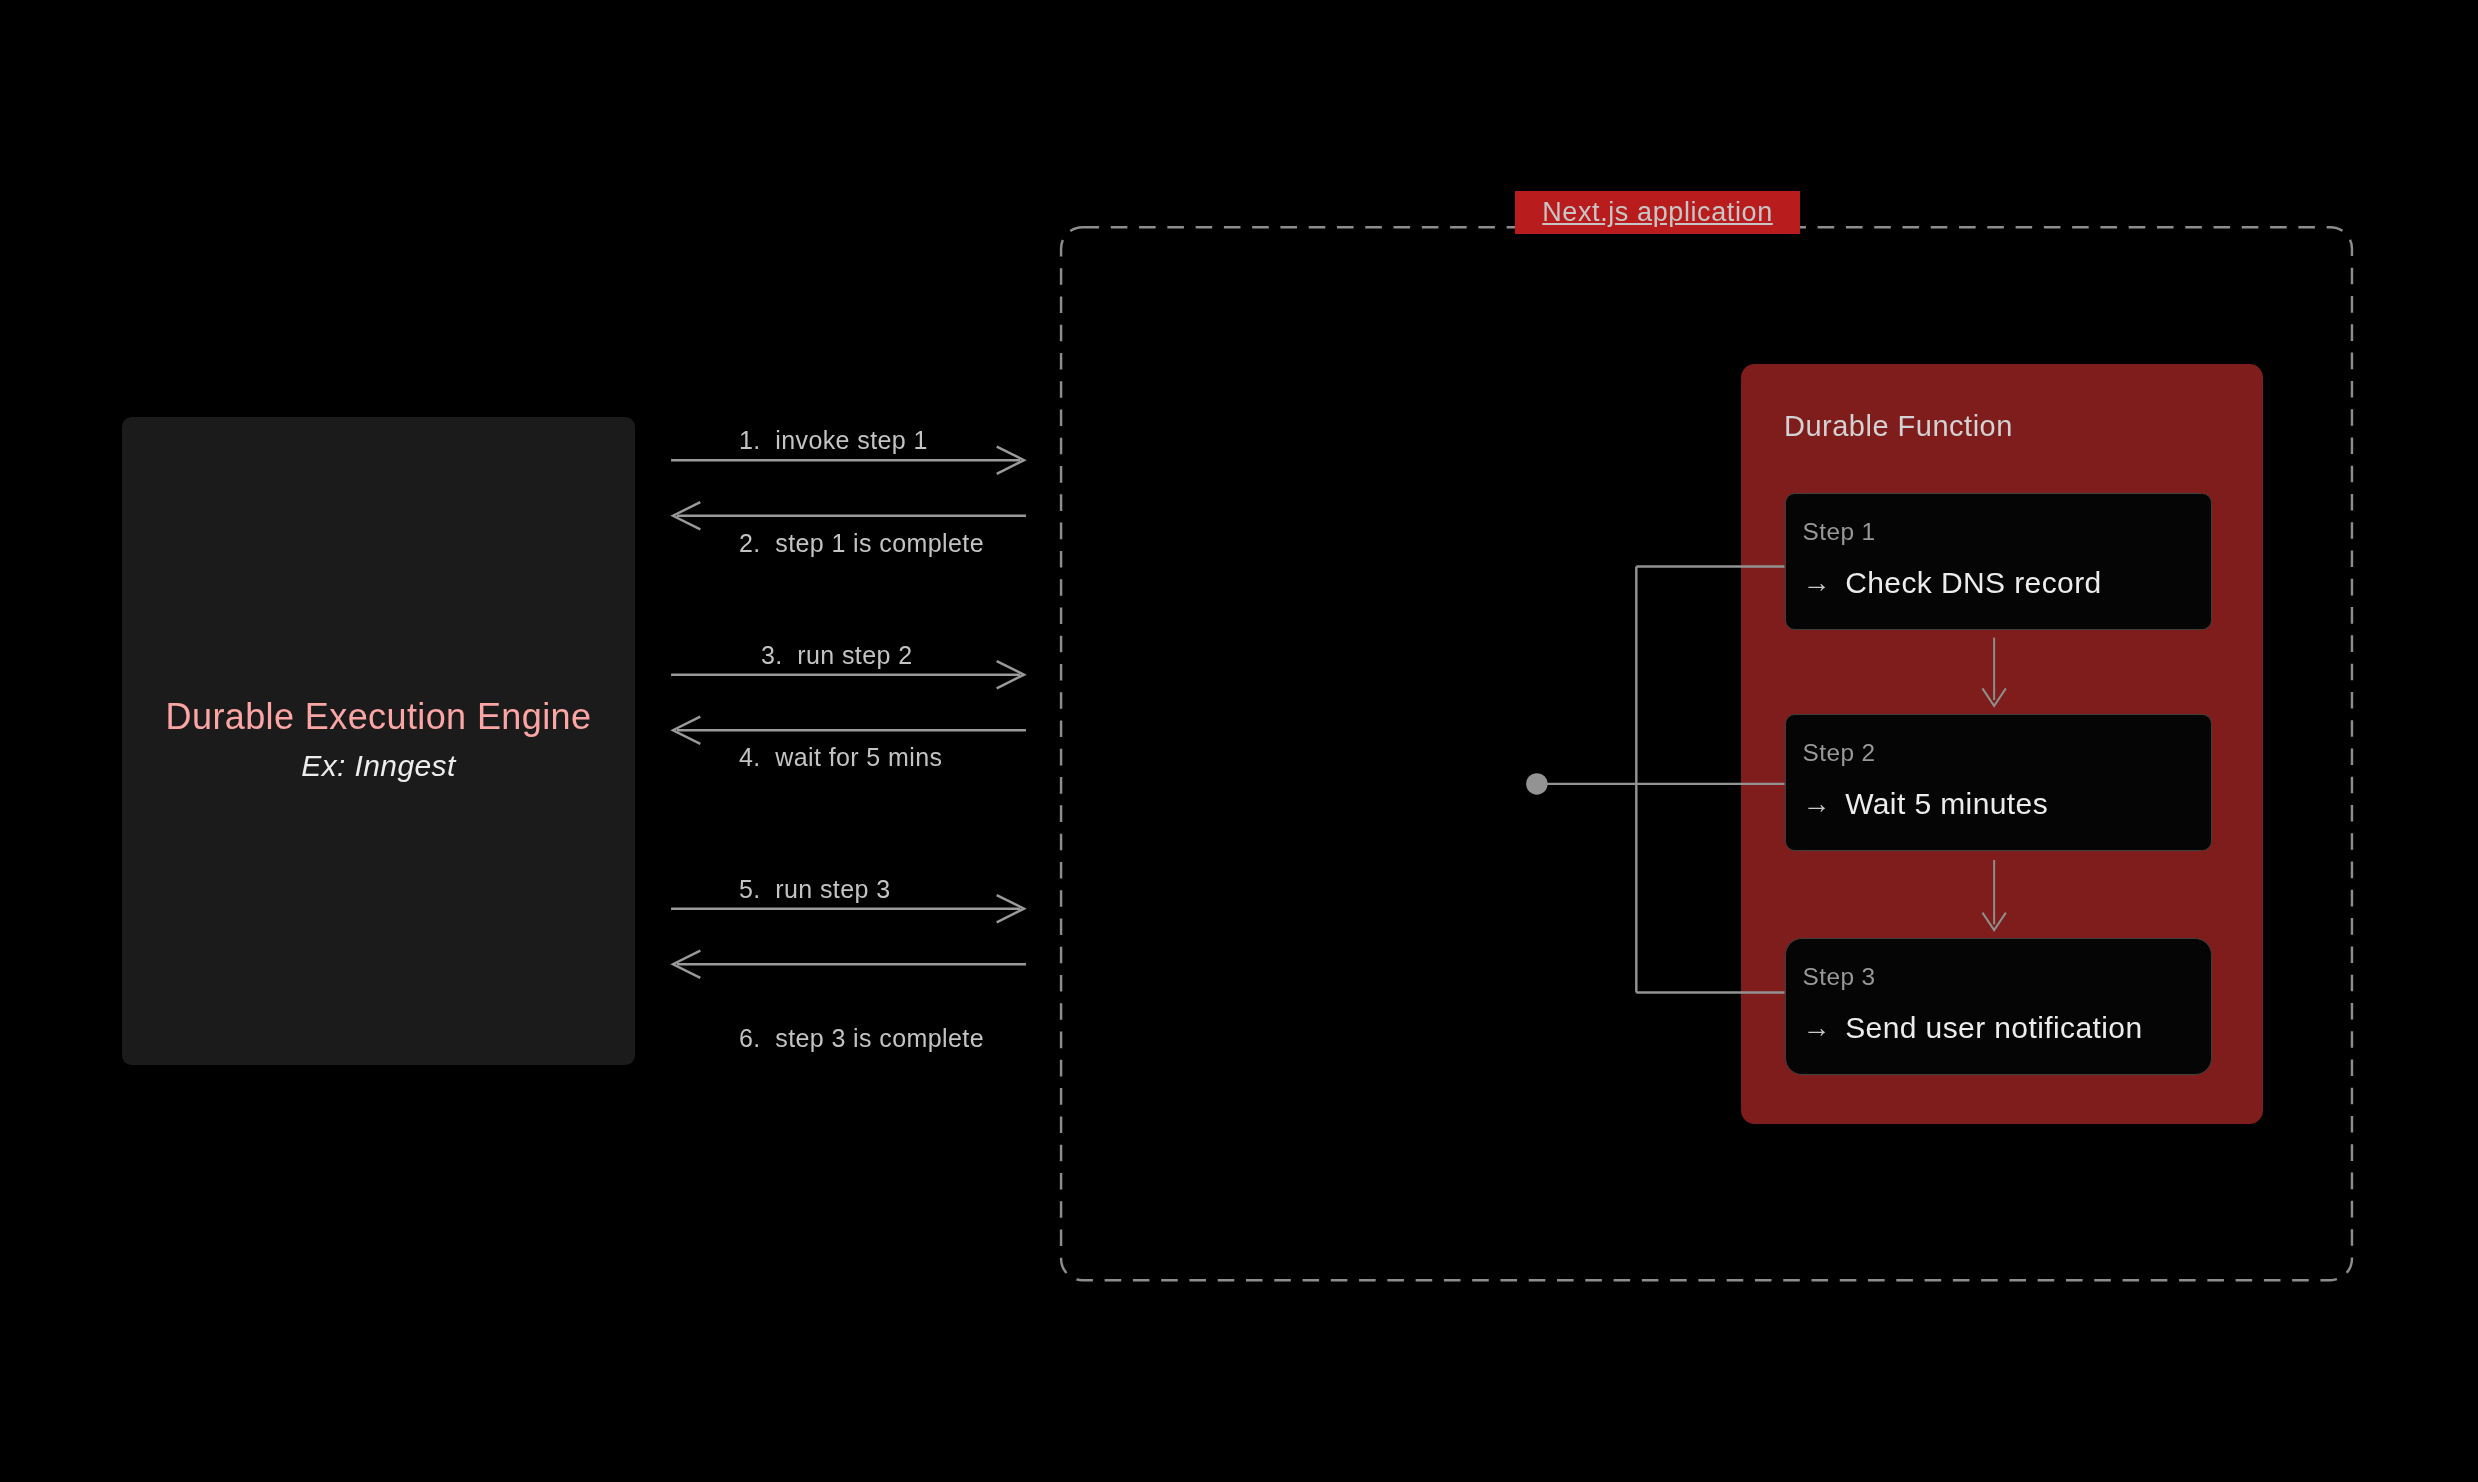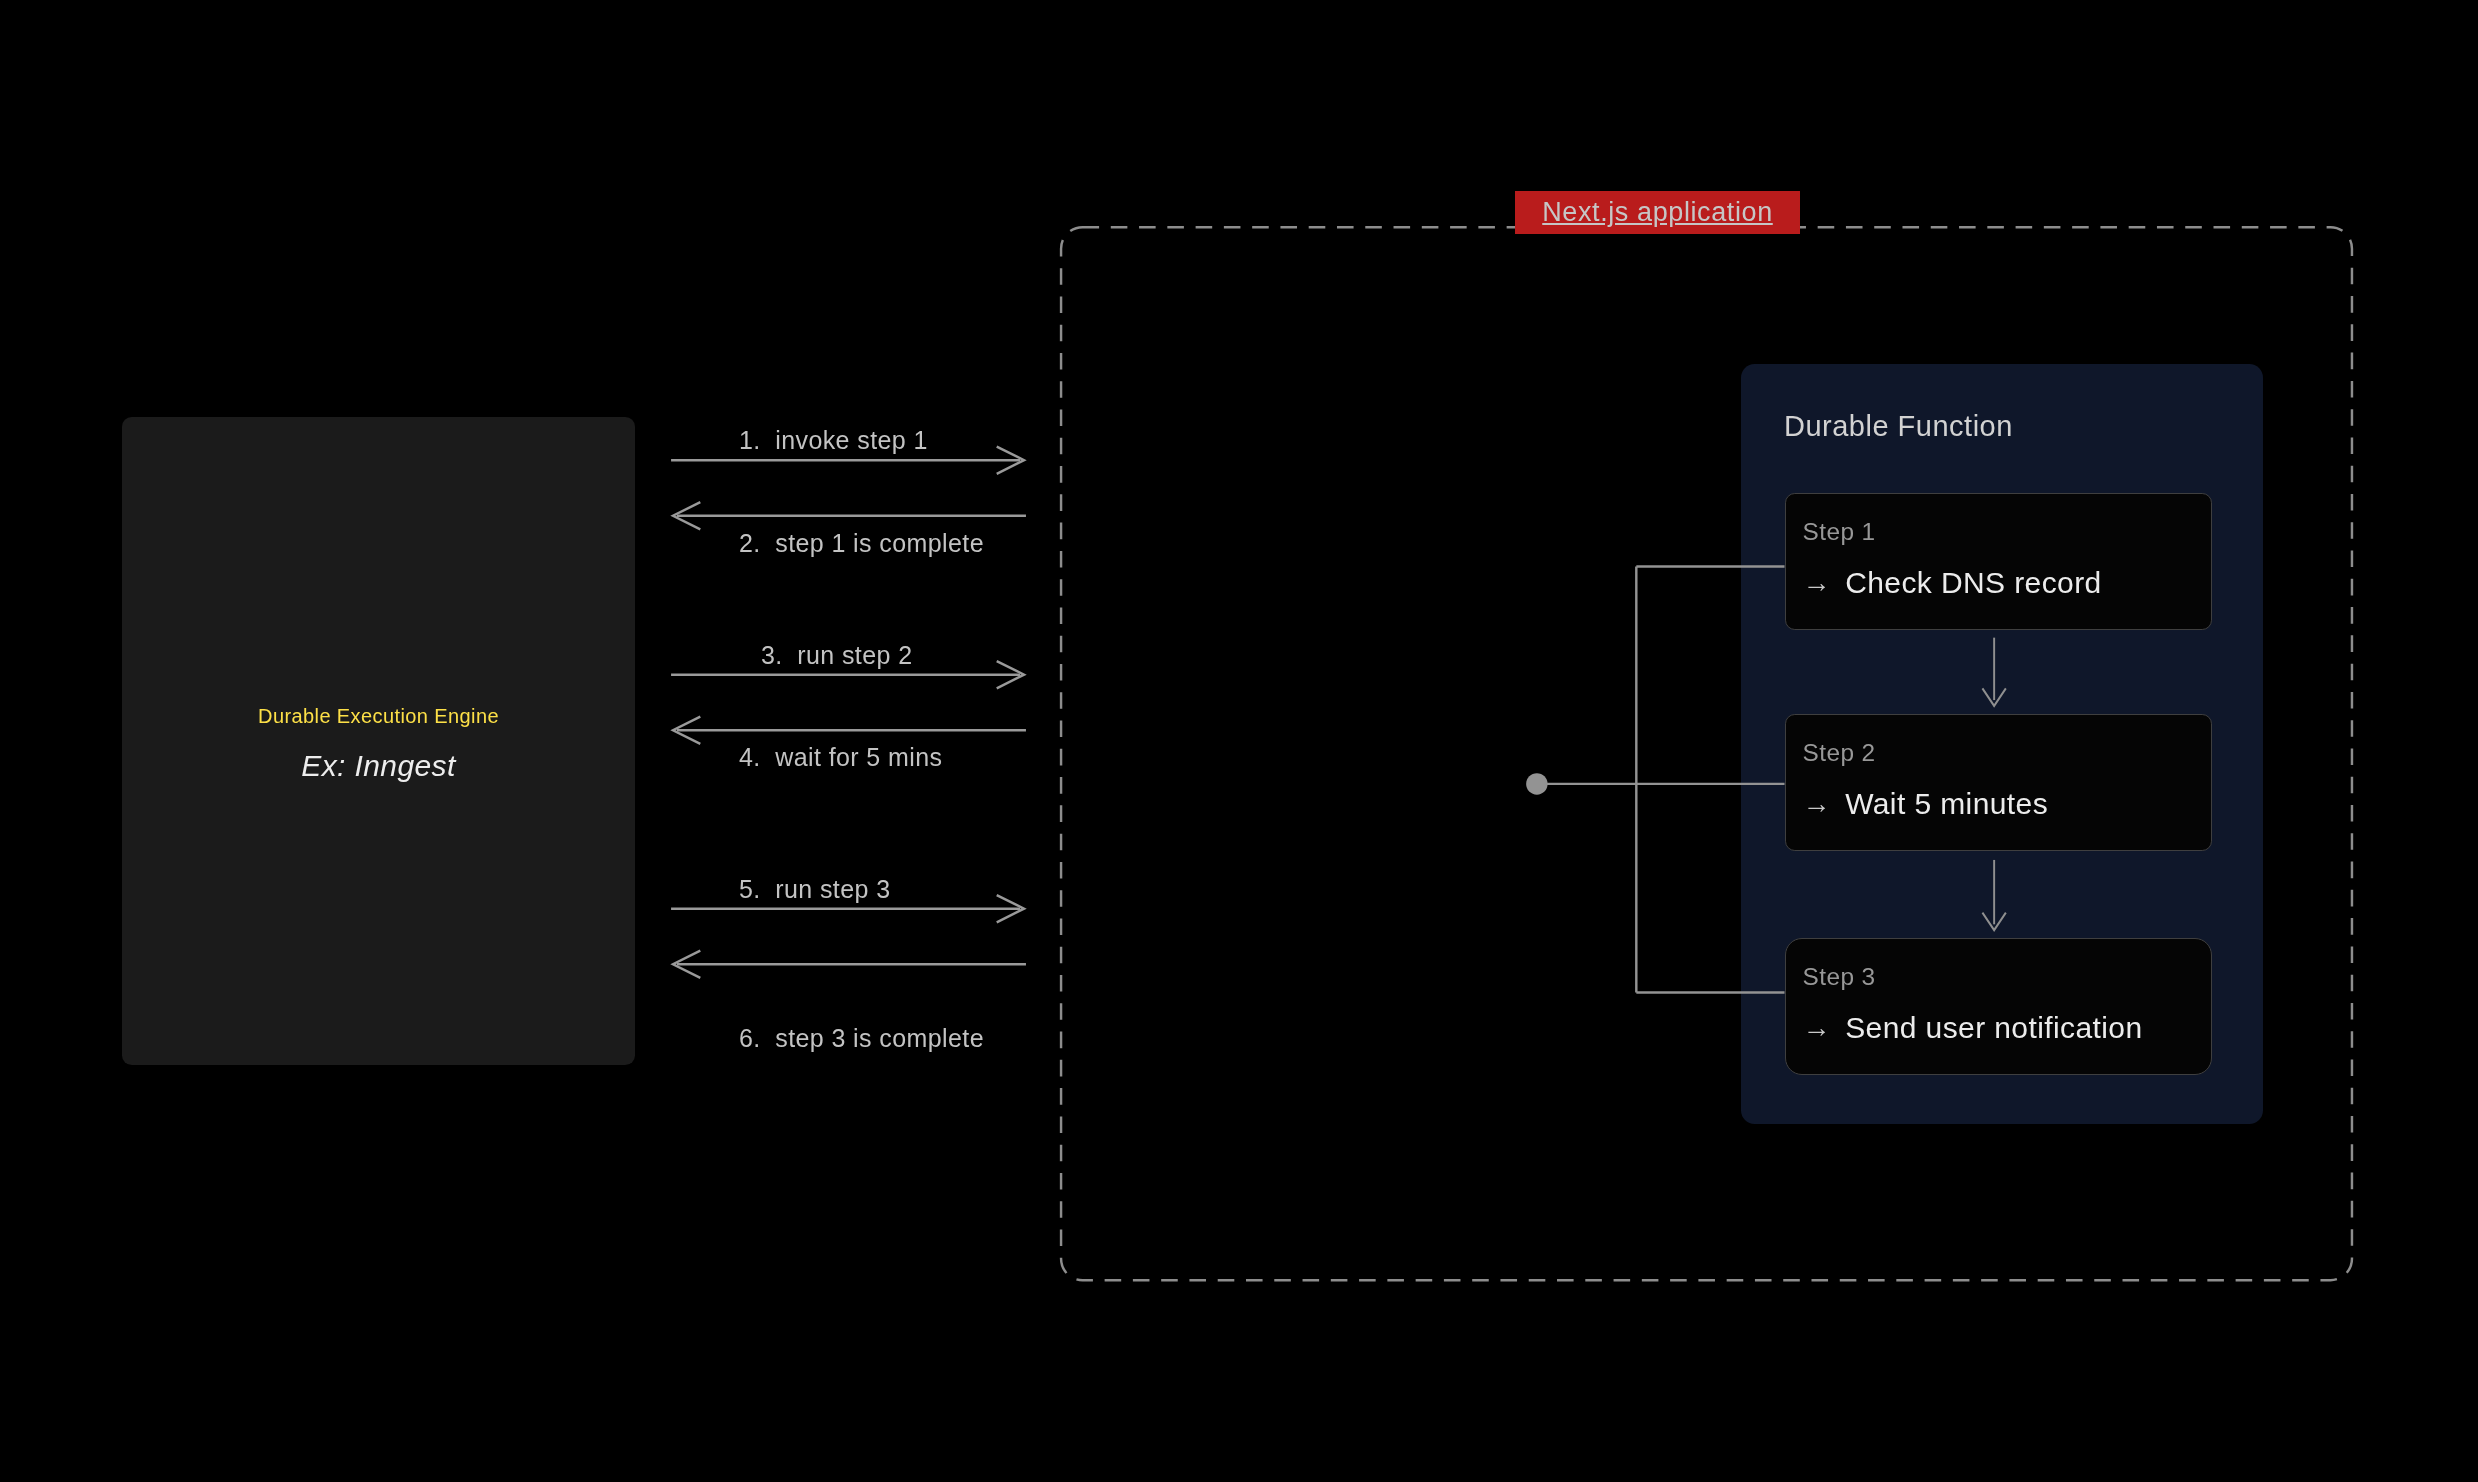--- a/index.html
+++ b/index.html
@@ -10,30 +10,30 @@
     font-family: "Liberation Sans", sans-serif;
   }
   .canvas { position: absolute; inset: 0; background: #000; }
 
   
   .box {
     position: absolute; background: #1b1b1b; border-radius: 9.8px;
     display: flex; flex-direction: column; align-items: center; justify-content: center;
     text-align: center; z-index: 1;
   }
-  .box .box-title { font-size: 20px; color: #fde047; letter-spacing: 0.4px; line-height: 39px; }
+  .box .box-title { font-size: 36px; color: #fca5a5; letter-spacing: 0.4px; line-height: 39px; }
   .box .box-subtitle { font-size: 30px; color: #ededed; font-style: italic; line-height: 39px; margin-top: 9.8px; letter-spacing: 0.4px; }
 
   #engine-box { left: 122px; top: 417px; width: 513px; height: 648px; }
   #api-box    { left: 1125px; top: 582px; width: 437px; height: 317px; }
 
   
   #df-panel {
     position: absolute; left: 1741px; top: 364px; width: 522px; height: 760px;
-    background: #0f172a; border-radius: 13.7px; z-index: 1;
+    background: #7f1d1d; border-radius: 13.7px; z-index: 1;
   }
   #df-title {
     position: absolute; left: 43px; top: 43px;
     font-size: 29px; color: #d2d2d2; letter-spacing: 0.5px; line-height: 39px;
   }
   .step-card {
     position: absolute; left: 44px; width: 427px; height: 137px;
     background: #050505; border: 1.5px solid #3f3f3f; border-radius: 9.8px;
     padding: 23.4px 17.6px 0 16.6px;
   }

